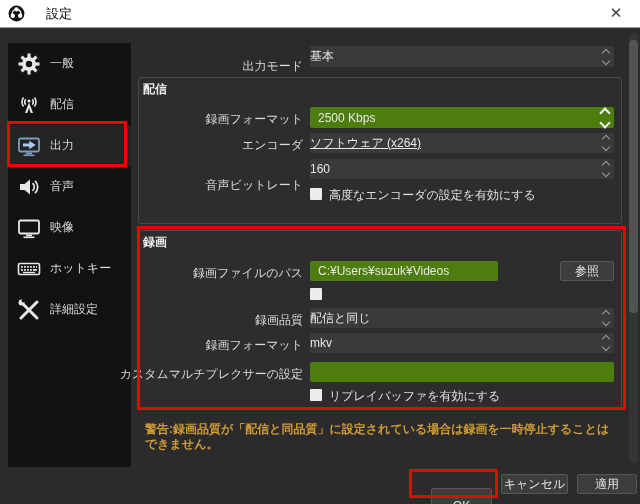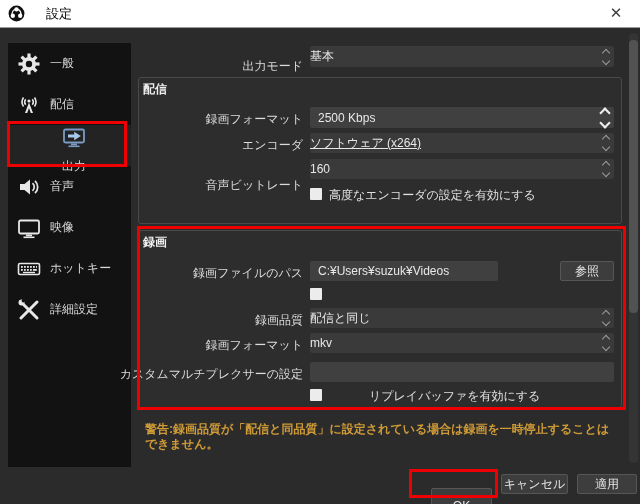--- a/index.html
+++ b/index.html
@@ -11,30 +11,30 @@
   
   .titlebar{position:absolute;left:0;top:0;width:640px;height:27px;background:#ffffff;
     border-bottom:1px solid #9b9b9b;display:flex;align-items:center;}
   .titlebar .tlogo{margin-left:8px;width:17px;height:17px;}
   .titlebar .ttext{margin-left:21px;color:#000000;font-size:13px;}
   .closebtn{position:absolute;right:8px;top:0;width:32px;height:26px;display:flex;
     align-items:center;justify-content:center;color:#3c3c3c;font-size:15px;cursor:default;}
   
   .sidebar{position:absolute;left:8px;top:43px;width:123px;height:424px;background:#121212;}
   .side-item{height:41px;display:flex;align-items:center;gap:9px;padding-left:9px;color:#d8d8d8;}
-  .side-item.selected{background:#232323;flex-direction:column;}
+  .side-item.selected{background:#232323;}
   .side-item svg{flex:0 0 auto;}
   
   .groupbox{position:absolute;border:1px solid #4a4a4a;border-radius:3px;background:#2d2d2d;}
   .group-title{position:absolute;left:4px;top:3px;font-weight:bold;color:#efefef;}
   
   .flabel{position:absolute;text-align:right;color:#dcdcdc;white-space:nowrap;}
   .combo{position:absolute;background:#3a3a3a;border-radius:2px;color:#e8e8e8;
     display:flex;align-items:center;box-sizing:border-box;}
-  .darkfield{position:absolute;background:#404040;border-radius:2px;color:#e8e8e8;
+  .darkfield{position:absolute;background:#4d7c0f;border-radius:2px;color:#e8e8e8;
     display:flex;align-items:center;padding-left:8px;box-sizing:border-box;}
   .spin{position:absolute;right:5px;top:50%;transform:translateY(-50%);
     display:flex;flex-direction:column;align-items:center;}
   .chev{width:5px;height:5px;border-right:1.5px solid #9a9a9a;border-bottom:1.5px solid #9a9a9a;}
   .chev.up{transform:rotate(-135deg);margin-bottom:1px;}
   .chev.down{transform:rotate(45deg);margin-top:1px;}
   .spin.bright .chev{width:6px;height:6px;border-color:#f0f0f0;border-width:2px;}
   .checkbox{position:absolute;width:12px;height:12px;background:#ececec;border-radius:1px;}
   .chk-label{position:absolute;color:#e0e0e0;white-space:nowrap;}
   .btn{position:absolute;background:#3d3d3d;border:1px solid #565656;border-radius:2px;
@@ -212,21 +212,21 @@
     <span class="spin">
         <span class="chev up"></span>
         <span class="chev down"></span>
       </span>
   </div>
   <div class="flabel" style="left:80px;top:366px;width:223px;">カスタムマルチプレクサーの設定</div>
   <div class="darkfield" style="left:310px;top:362px;width:304px;height:20px;">
     <span></span>
   </div>
   <div class="checkbox" style="left:310px;top:389px;"></div>
-  <div class="chk-label" style="left:329px;top:388px;margin-left:40px;">リプレイバッファを有効にする</div>
+  <div class="chk-label" style="left:329px;top:388px;">リプレイバッファを有効にする</div>
 
   <div class="warning" style="color:#cf9b37;">警告:録画品質が「配信と同品質」に設定されている場合は録画を一時停止することはできません。</div>
 
   <div class="btn" style="left:431px;top:488px;width:61px;height:36px;">OK</div>
   <div class="btn" style="left:501px;top:474px;width:67px;height:20px;">キャンセル</div>
   <div class="btn" style="left:577px;top:474px;width:60px;height:20px;text-align:center;">適用</div>
 
   <div class="scroll-track"></div>
   <div class="scroll-thumb"></div>
 

